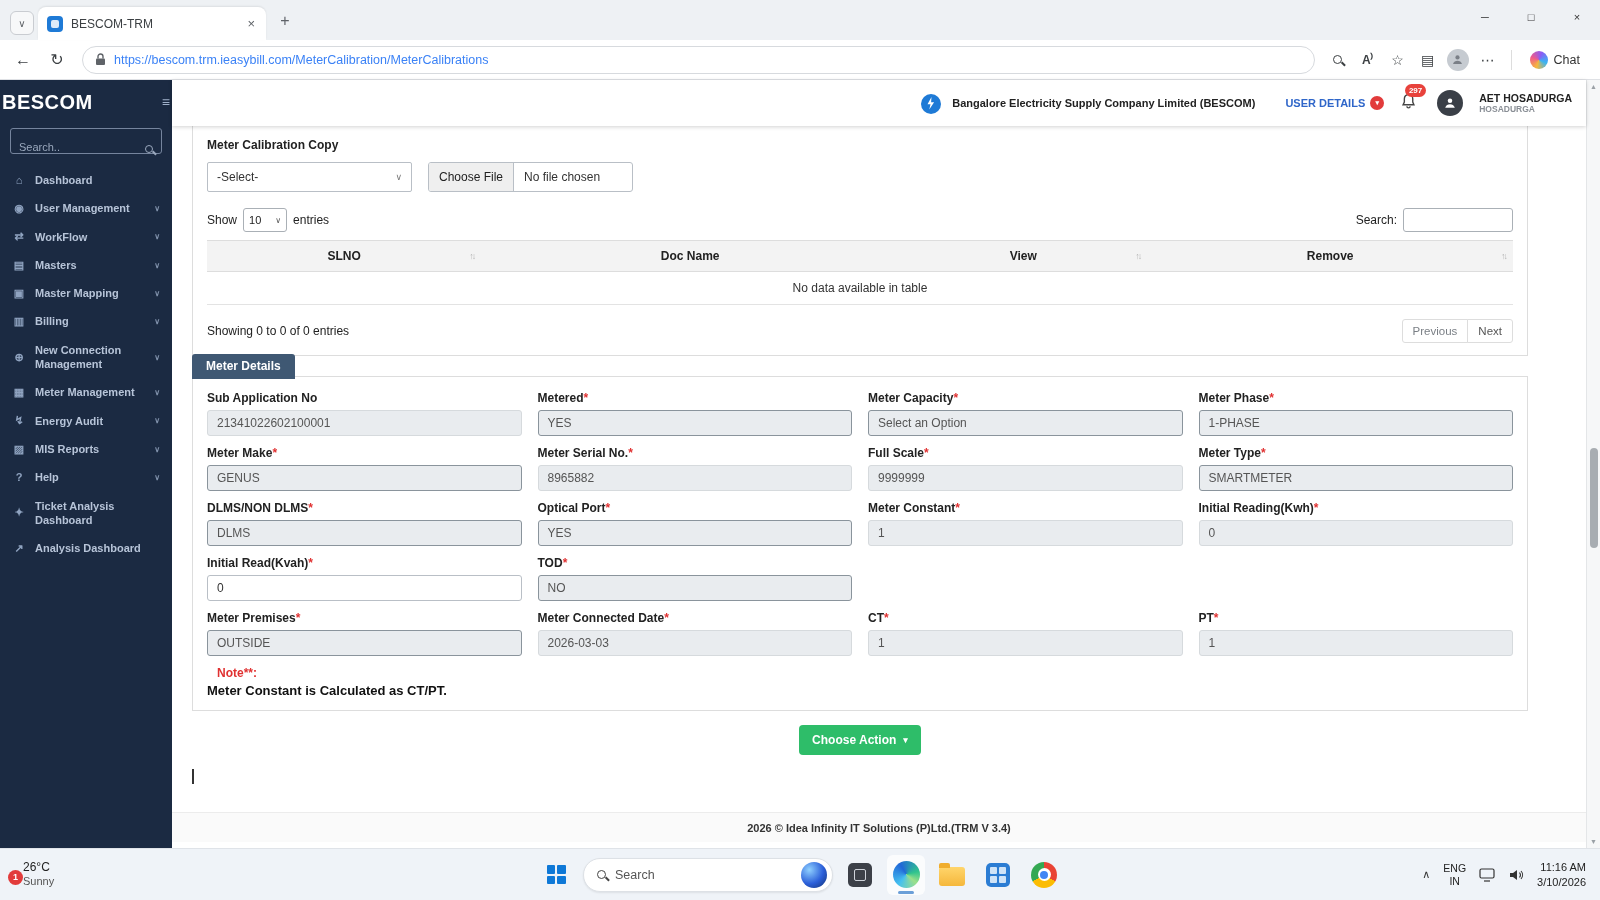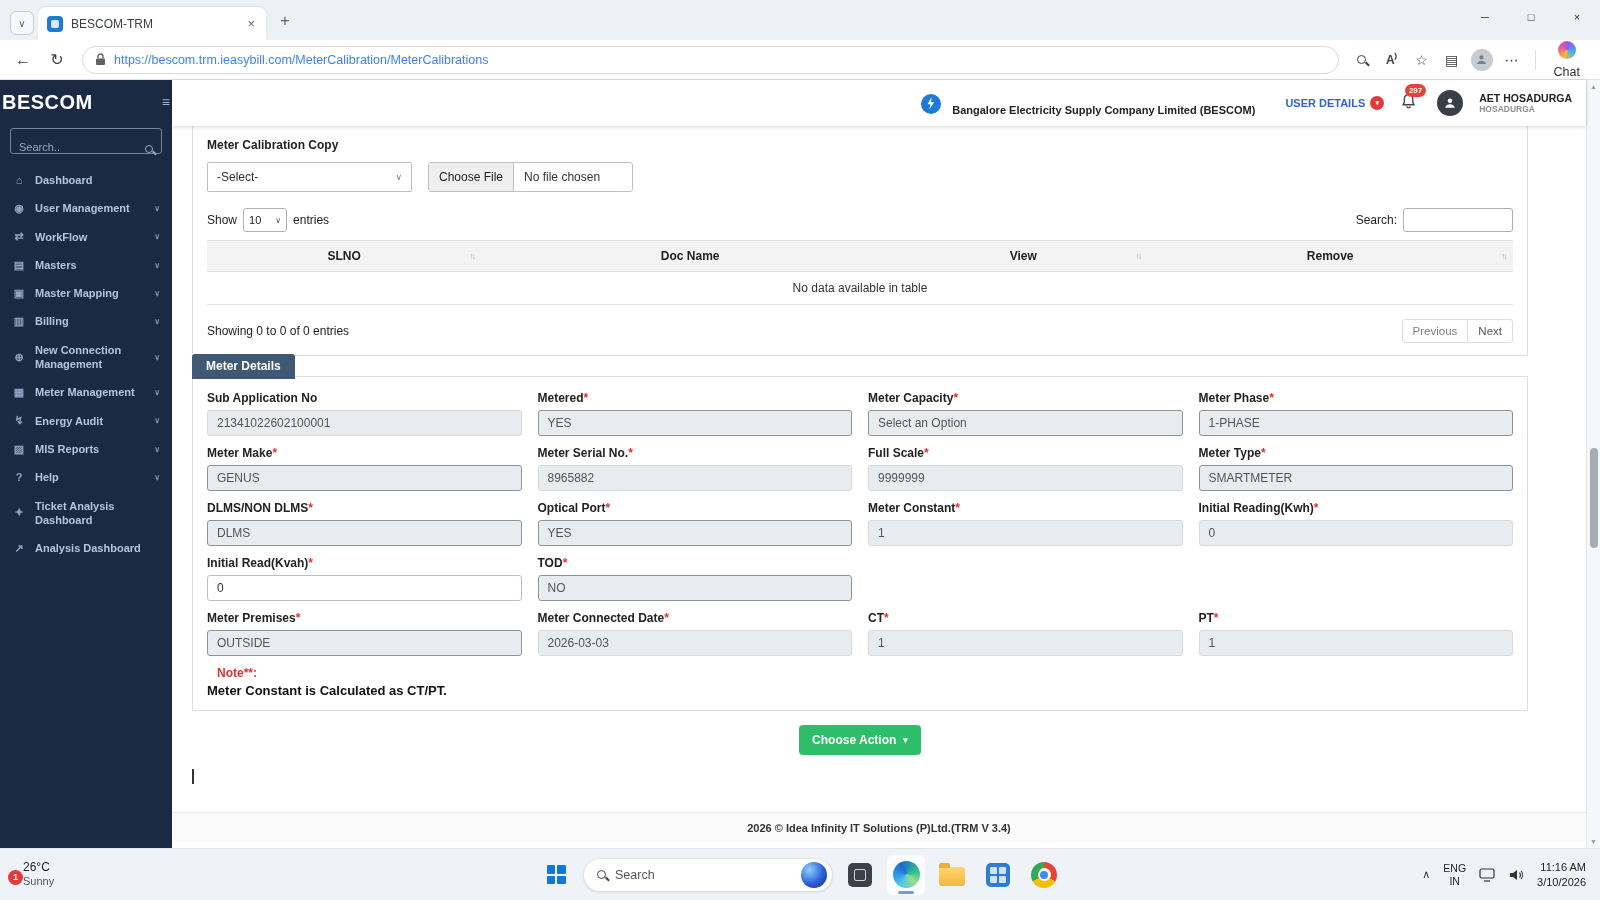--- a/index.html
+++ b/index.html
@@ -23,21 +23,21 @@
   .toolbar { height:40px; background:#fff; border-bottom:1px solid #dfe1e5; display:flex; align-items:center; padding:0 8px; gap:4px; flex-shrink:0; }
   .nav-icon { width:30px; height:30px; display:flex; align-items:center; justify-content:center; font-size:16px; color:#3c4043; border-radius:50%; }
   .addressbar { flex:1; height:28px; border:1px solid #d7dade; border-radius:14px; display:flex; align-items:center; padding:0 12px; gap:8px; margin:0 6px; font-size:12.5px; color:#3b82f6; background:#fff; }
   .url-text { white-space:nowrap; overflow:hidden; }
   .tool-icon { width:26px; height:26px; display:flex; align-items:center; justify-content:center; color:#3c4043; font-size:14px; }
   .mag { display:inline-block; width:9px; height:9px; border:1.6px solid currentColor; border-radius:50%; position:relative; }
   .mag:after { content:""; position:absolute; width:5px; height:1.6px; background:currentColor; transform:rotate(45deg); right:-4.5px; bottom:-1.5px; }
   .read-aloud { font-size:12px; font-weight:bold; }
   .avatar-circle { width:22px; height:22px; border-radius:50%; background:#c6cbd1; display:flex; align-items:center; justify-content:center; }
   .tool-divider { width:1px; height:20px; background:#ddd; margin:0 6px; }
-  .chat-btn { display:flex; align-items:center; gap:6px; padding:4px 12px 4px 8px; border-radius:14px; font-size:12.5px; color:#333;flex-direction:column; }
+  .chat-btn { display:flex; align-items:center; gap:6px; padding:4px 12px 4px 8px; border-radius:14px; font-size:12.5px; color:#333; }
   .copilot { width:18px; height:18px; border-radius:50%; background:conic-gradient(from 200deg,#f6b73c,#ef5b8b,#8a5cf5,#39b4f3,#f6b73c); }
 
   
   .page { flex:1; display:flex; min-height:0; background:#fff; position:relative; }
 
   
   .sidebar { width:172px; background:#1b2a42; display:flex; flex-direction:column; flex-shrink:0; }
   .brand-row { height:44px; display:flex; align-items:center; justify-content:space-between; padding:0 2px; }
   .brand { color:#fff; font-size:20px; font-weight:bold; letter-spacing:.5px; }
   .hamburger { color:#9fb0c9; font-size:14px; }
@@ -47,21 +47,21 @@
   .side-search .mag { color:#9aa8bd; width:8px; height:8px; }
   .menu { flex:1; overflow:hidden; padding-top:2px; }
   .menu-item { display:flex; align-items:center; padding:7px 12px; gap:9px; font-size:11px; font-weight:bold; color:#b7c4d8; }
   .mi-icon { width:14px; text-align:center; font-size:11px; color:#8fa3c0; flex-shrink:0; }
   .mi-label { flex:1; line-height:1.3; }
   .mi-chev { color:#7f90aa; font-size:8px; }
 
   
   .main { flex:1; display:flex; flex-direction:column; min-width:0; background:#fff; }
   .app-header { height:46px; background:#fff; box-shadow:0 1px 4px rgba(0,0,0,.18); display:flex; align-items:center; justify-content:flex-end; padding:0 14px; gap:16px; position:relative; z-index:3; }
-  .company-wrap { display:flex; align-items:flex-end; gap:8px; margin-right:14px; }
+  .company-wrap { display:flex; align-items:center; gap:8px; margin-right:14px; }
   .company { font-size:11px; font-weight:bold; color:#222; }
   .user-details { color:#2f66c9; font-size:11px; font-weight:bold; display:flex; align-items:center; gap:5px; }
   .red-caret { width:14px; height:14px; border-radius:50%; background:#e23b3b; color:#fff; font-size:7px; display:flex; align-items:center; justify-content:center; }
   .bell-wrap { position:relative; margin-right:4px; }
   .bell-badge { position:absolute; top:-9px; right:-9px; background:#e8423c; color:#fff; font-size:8px; font-weight:bold; padding:2px 4px; border-radius:8px; }
   .avatar-dark { width:26px; height:26px; border-radius:50%; background:#3a3f47; display:flex; align-items:center; justify-content:center; }
   .user-name-wrap { line-height:1.2; }
   .user-name { font-size:10.5px; font-weight:bold; color:#222; }
   .user-sub { font-size:8.5px; color:#8a8f96; font-weight:bold; }
 

